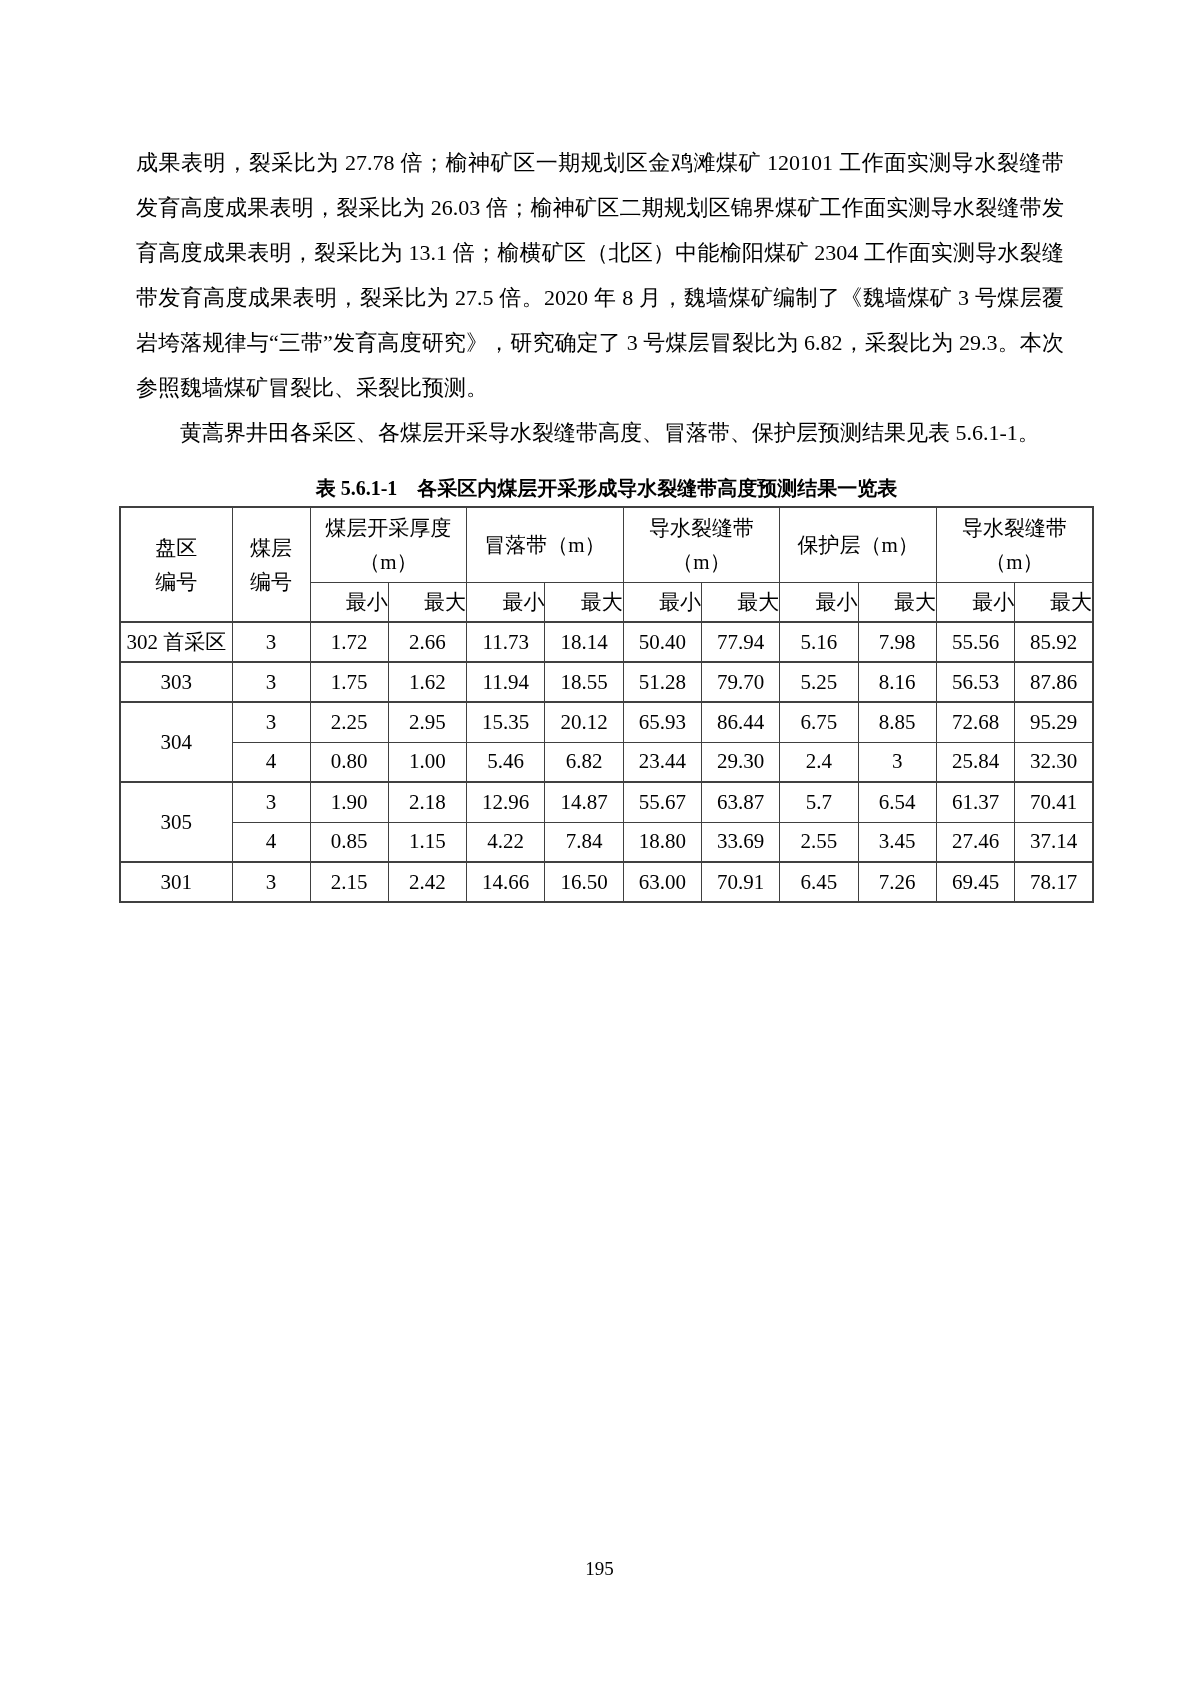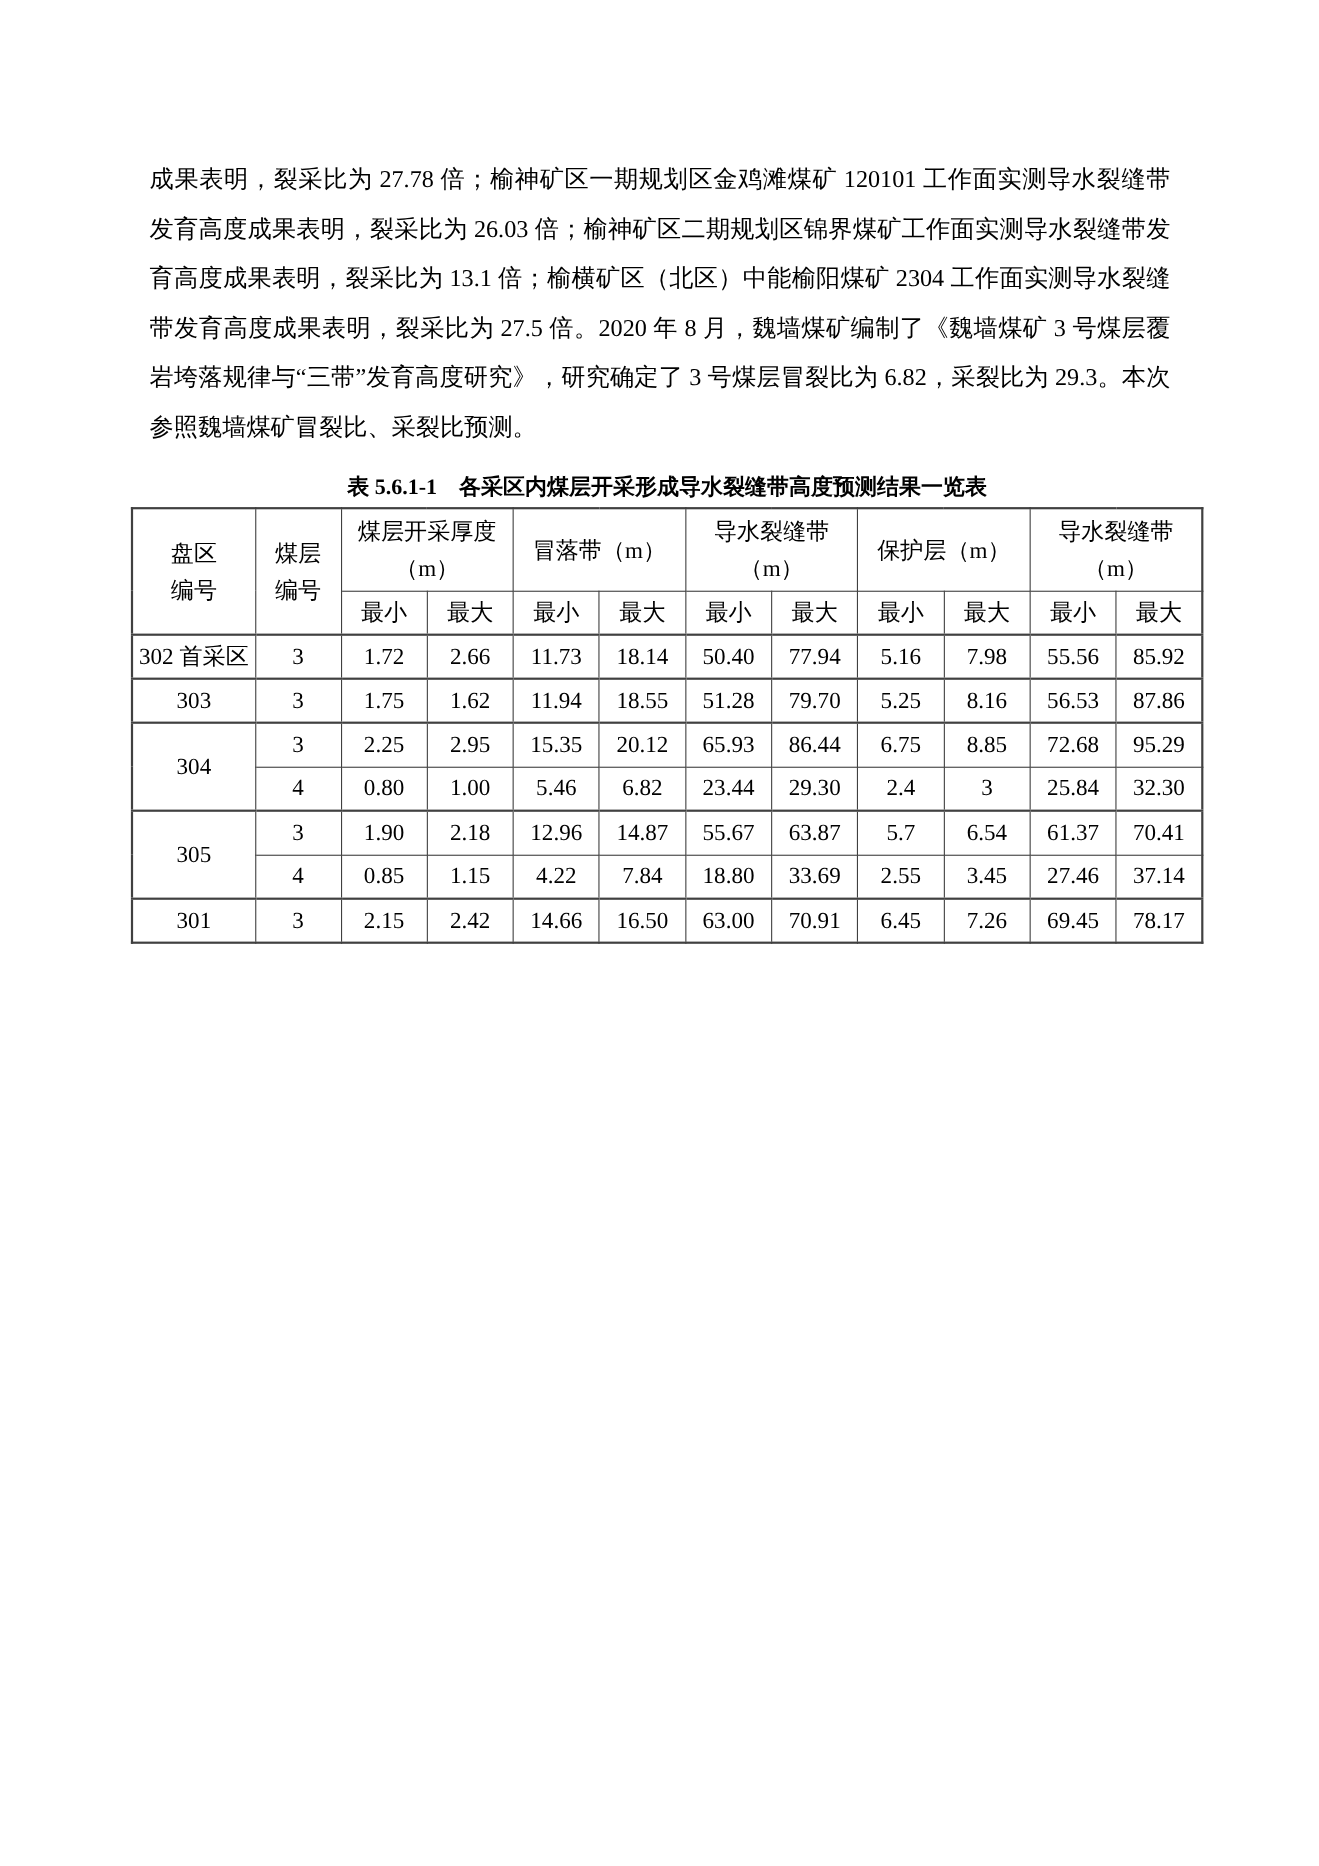--- a/index.html
+++ b/index.html
@@ -47,40 +47,41 @@
     border: 1px solid var(--bc);
     text-align: center;
     vertical-align: middle;
     font-weight: normal;
     padding: 0;
     overflow: hidden;
   }
   table.pred th { white-space: pre-line; }
   table.pred thead tr.grp th { height: 75px; line-height: 34px; }
   table.pred thead th.span2 { line-height: 55px; }
-  table.pred thead tr.sub th { height: 40px; border-bottom: 2px solid var(--bc); }
+  table.pred thead tr.sub th { height: 40px; border-bottom: 2px solid var(--bc); text-align: right; }
   table.pred tbody td { height: 40px; }
   table.pred tbody tr.group-start td { border-top: 2px solid var(--bc); }
   .page-number {
     position: absolute;
     top: 1558px;
     left: 0;
     width: 100%;
     text-align: center;
     font-size: 19px;
   }
 </style>
 </head>
 <body>
 
 <div class="page">
   <div class="content">
 
     <div class="body-text">
       <p>成果表明，裂采比为 27.78 倍；榆神矿区一期规划区金鸡滩煤矿 120101 工作面实测导水裂缝带发育高度成果表明，裂采比为 26.03 倍；榆神矿区二期规划区锦界煤矿工作面实测导水裂缝带发育高度成果表明，裂采比为 13.1 倍；榆横矿区（北区）中能榆阳煤矿 2304 工作面实测导水裂缝带发育高度成果表明，裂采比为 27.5 倍。2020 年 8 月，魏墙煤矿编制了《魏墙煤矿 3 号煤层覆岩垮落规律与“三带”发育高度研究》，研究确定了 3 号煤层冒裂比为 6.82，采裂比为 29.3。本次参照魏墙煤矿冒裂比、采裂比预测。</p>
+      <p class="indent">黄蒿界井田各采区、各煤层开采导水裂缝带高度、冒落带、保护层预测结果见表 5.6.1-1。</p>
     </div>
 
     <div class="table-title">
       <span class="ttl-prefix">表 5.6.1-1</span><span>各采区内煤层开采形成导水裂缝带高度预测结果一览表</span>
     </div>
 
     <table class="pred">
       <colgroup>
         <col style="width:112px">
         <col style="width:78px">
@@ -217,13 +218,14 @@
             <td>6.45</td>
             <td>7.26</td>
             <td>69.45</td>
             <td>78.17</td>
           </tr>
         </tbody>
     </table>
 
   </div>
 
+  <div class="page-number">195</div>
 </div>
 
 </body></html>

